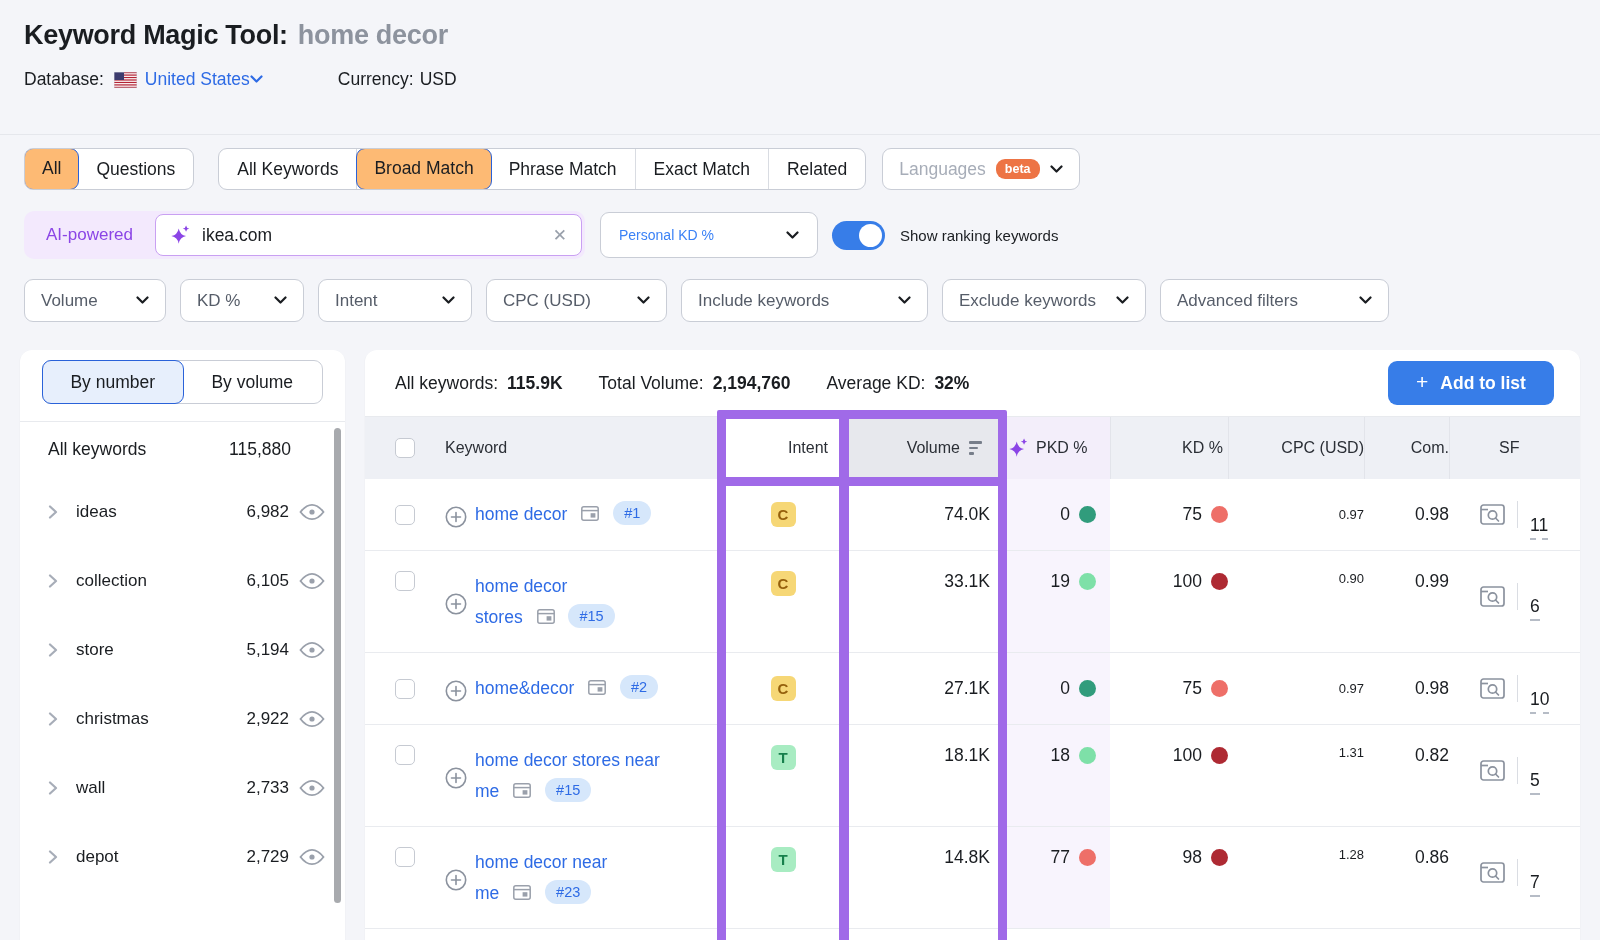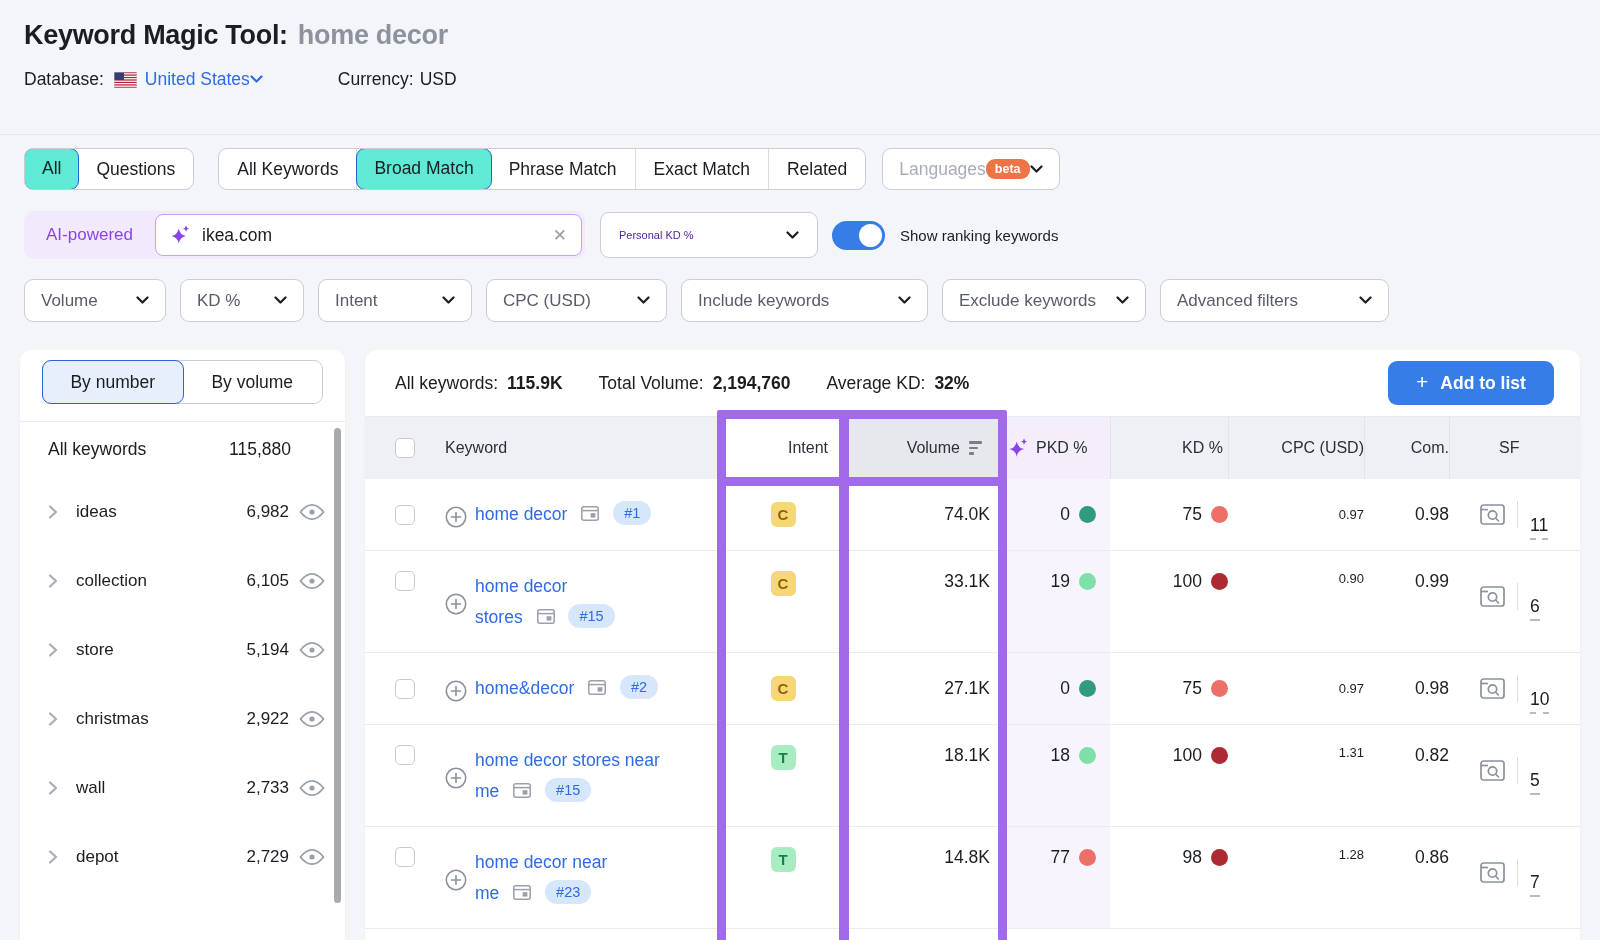--- a/index.html
+++ b/index.html
@@ -19,35 +19,35 @@
   .flag { margin:0 8px 0 10px; }
   .db-link { color:var(--link-blue,#2e6be5); display:inline-flex; align-items:center; cursor:pointer; font-weight:400; }
   .currency { margin-left:75px; }
   .currency b { font-weight:400; margin-left:6px; }
 
   
   .tabs-row { position:absolute; left:24px; top:148px; display:flex; align-items:flex-start; }
   .seg-group { display:inline-flex; background:#fff; border:1px solid #c9cdd6; border-radius:9px; overflow:hidden; height:42px; }
   .seg { padding:0 18px; line-height:40px; font-size:17.5px; cursor:pointer; border-right:1px solid #d9dce2; white-space:nowrap; }
   .seg:last-child { border-right:none; }
-  .seg.sel { background:#5eead4; border:1.5px solid #2a62d9; border-radius:9px; margin:-1px; line-height:39px; position:relative; z-index:1; padding:0 17px; }
+  .seg.sel { background:#fdba74; border:1.5px solid #2a62d9; border-radius:9px; margin:-1px; line-height:39px; position:relative; z-index:1; padding:0 17px; }
   .g2 { margin-left:24px; }
-  .lang-btn { margin-left:16px; height:42px; display:inline-flex; align-items:center; background:#fff; border:1px solid #c9cdd6; border-radius:9px; padding:0 16px; font-size:17.5px; color:#a7adb8; cursor:pointer; font-family:inherit; }
+  .lang-btn { margin-left:16px; height:42px; display:inline-flex; align-items:center; gap:10px; background:#fff; border:1px solid #c9cdd6; border-radius:9px; padding:0 16px; font-size:17.5px; color:#a7adb8; cursor:pointer; font-family:inherit; }
   .beta { background:var(--beta-orange,#ed7445); color:#fff; font-size:12.5px; font-weight:700; padding:3px 9px; border-radius:9px; }
   .lang-btn .chev { color:#1a1d21; }
 
   
   .search-row { position:absolute; left:24px; top:211px; display:flex; align-items:center; }
   .ai-box { width:561px; height:48px; background:#f3e9fd; border-radius:10px; display:flex; align-items:center; }
   .ai-label { width:131px; text-align:center; color:var(--ai-purple,#8b45e6); font-size:17px; }
   .ai-input { flex:1; height:42px; margin-right:3px; background:#fff; border:1.5px solid #c9a0f2; border-radius:8px; display:flex; align-items:center; padding:0 14px; }
   .ai-input .value { font-size:17.5px; flex:1; margin-left:10px; }
   .clear-x { color:#99a0ab; font-size:17px; cursor:pointer; }
   .spark { width:22px; height:22px; flex:0 0 auto; }
-  .pkd-btn { margin-left:15px; width:218px; height:46px; background:#fff; border:1px solid #c9cdd6; border-radius:9px; display:inline-flex; align-items:center; justify-content:space-between; padding:0 18px; font-size:11px; color:#4c1d95; cursor:pointer; font-family:inherit; }
+  .pkd-btn { margin-left:15px; width:218px; height:46px; background:#fff; border:1px solid #c9cdd6; border-radius:9px; display:inline-flex; align-items:center; justify-content:space-between; padding:0 18px; font-size:14px; color:#3b82f6; cursor:pointer; font-family:inherit; }
   .pkd-btn .chev { color:#1a1d21; }
   .toggle { margin-left:14px; width:53px; height:29px; border-radius:15px; background:var(--button-blue,#377de8); position:relative; cursor:pointer; }
   .toggle .knob { position:absolute; right:3px; top:3px; width:23px; height:23px; border-radius:50%; background:#fff; }
   .toggle-label { margin-left:15px; font-size:15px; }
 
   
   .filters-row { position:absolute; left:24px; top:279px; display:flex; gap:14px; }
   .f-btn { height:43px; background:#fff; border:1px solid #c9cdd6; border-radius:9px; display:inline-flex; align-items:center; justify-content:space-between; padding:0 16px; font-size:17px; color:#565d69; cursor:pointer; font-family:inherit; }
   .f-btn .chev { color:#1a1d21; }
   .fw0{width:142px}.fw1{width:124px}.fw2{width:154px}.fw3{width:181px}.fw4{width:247px}.fw5{width:204px}.fw6{width:229px}

